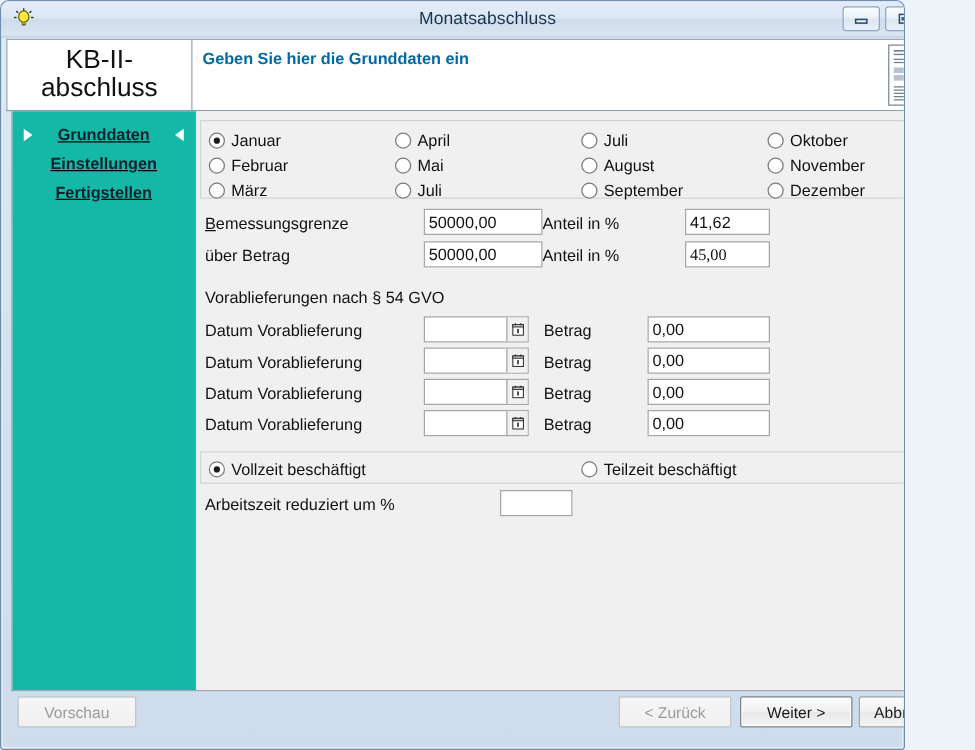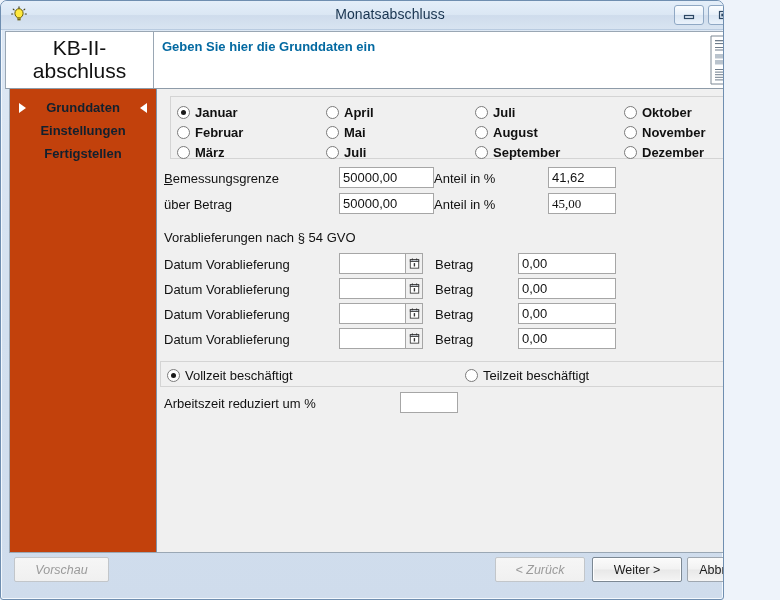--- a/index.html
+++ b/index.html
@@ -129,23 +129,24 @@
     border-left: 1px solid #9aa7b4;
     border-right: 1px solid #9aa7b4;
     border-bottom: 1px solid #9aa7b4;
     display: flex;
   }
 
   
   .sidebar {
     width: 147px;
     box-sizing: border-box;
-    background: #c2410c;
+    background: #14b8a6;
     border-right: 1px solid #7f93ab;
     padding-top: 8px;
+    text-decoration: underline;
   }
   .side-item {
     position: relative;
     height: 21px;
     line-height: 21px;
     text-align: center;
     font-size: 13px;
     font-weight: bold;
     color: #12202e;
     margin-bottom: 2px;
@@ -176,22 +177,22 @@
 
   
   .groupbox {
     position: absolute;
     box-sizing: border-box;
     border: 1px solid #d4d4d4;
     background: #f0f0f0;
   }
 
   .months {
-    left: 13px; top: 7px;
-    width: 603px; height: 63px; font-weight: bold;
+    left: 3px; top: 7px;
+    width: 603px; height: 63px;
   }
   .month-col {
     position: absolute;
     top: 5px;
   }
   .radio-row {
     height: 20px;
     display: flex;
     align-items: center;
     font-size: 13px;
@@ -294,21 +295,20 @@
     color: #1b1b1b;
     display: flex;
     align-items: center;
     justify-content: center;
     white-space: nowrap;
   }
   .btn.disabled {
     color: #9a9a9a;
     border-color: #c2c6ca;
     background: linear-gradient(to bottom, #f6f6f6 0%, #f0f0f0 100%);
-    font-style: italic;
   }
   .btn.default {
     border: 1px solid #7c8893;
     box-shadow: inset 0 0 0 1px #ffffff;
   }
 </style>
 </head>
 <body>
 
 <div id="app">

